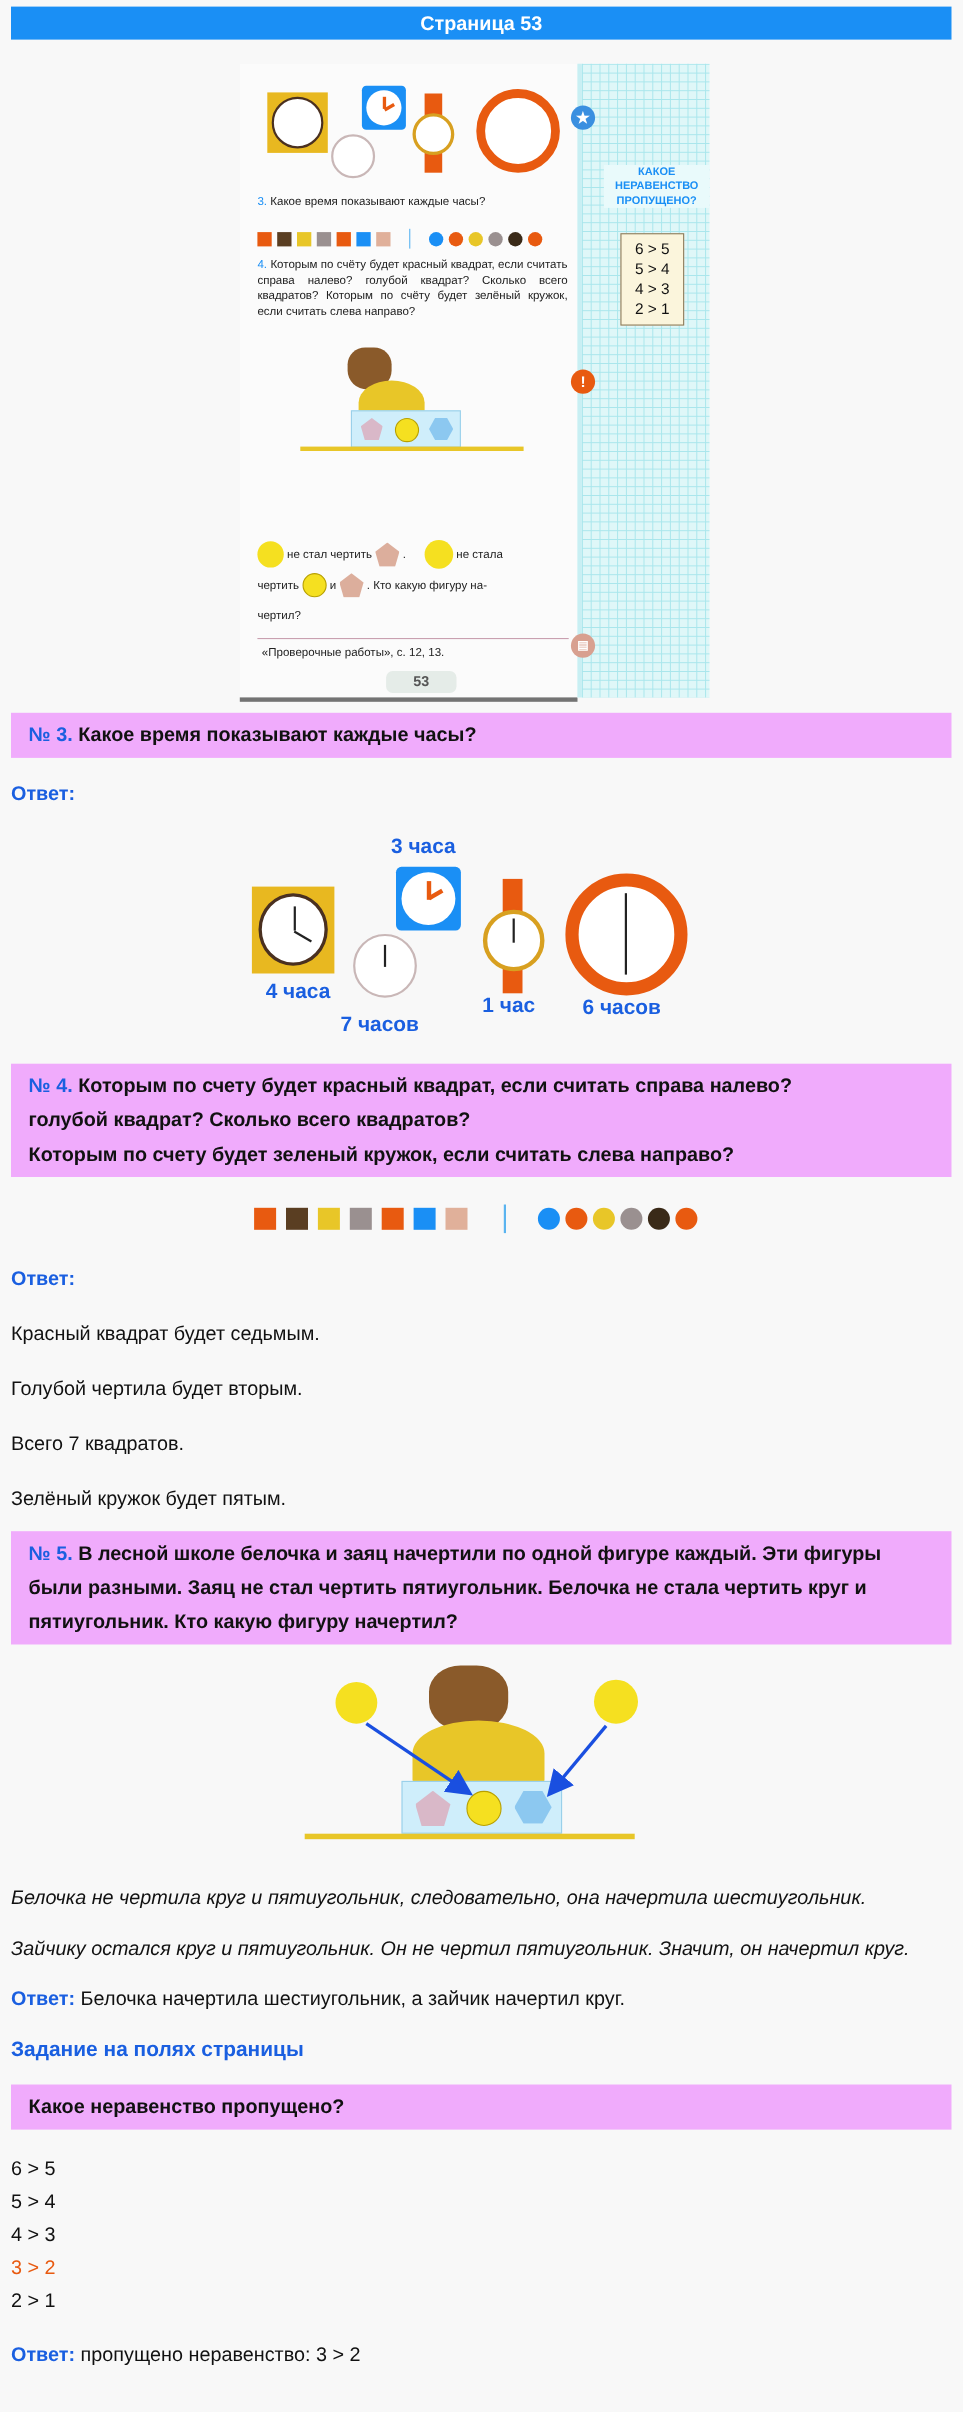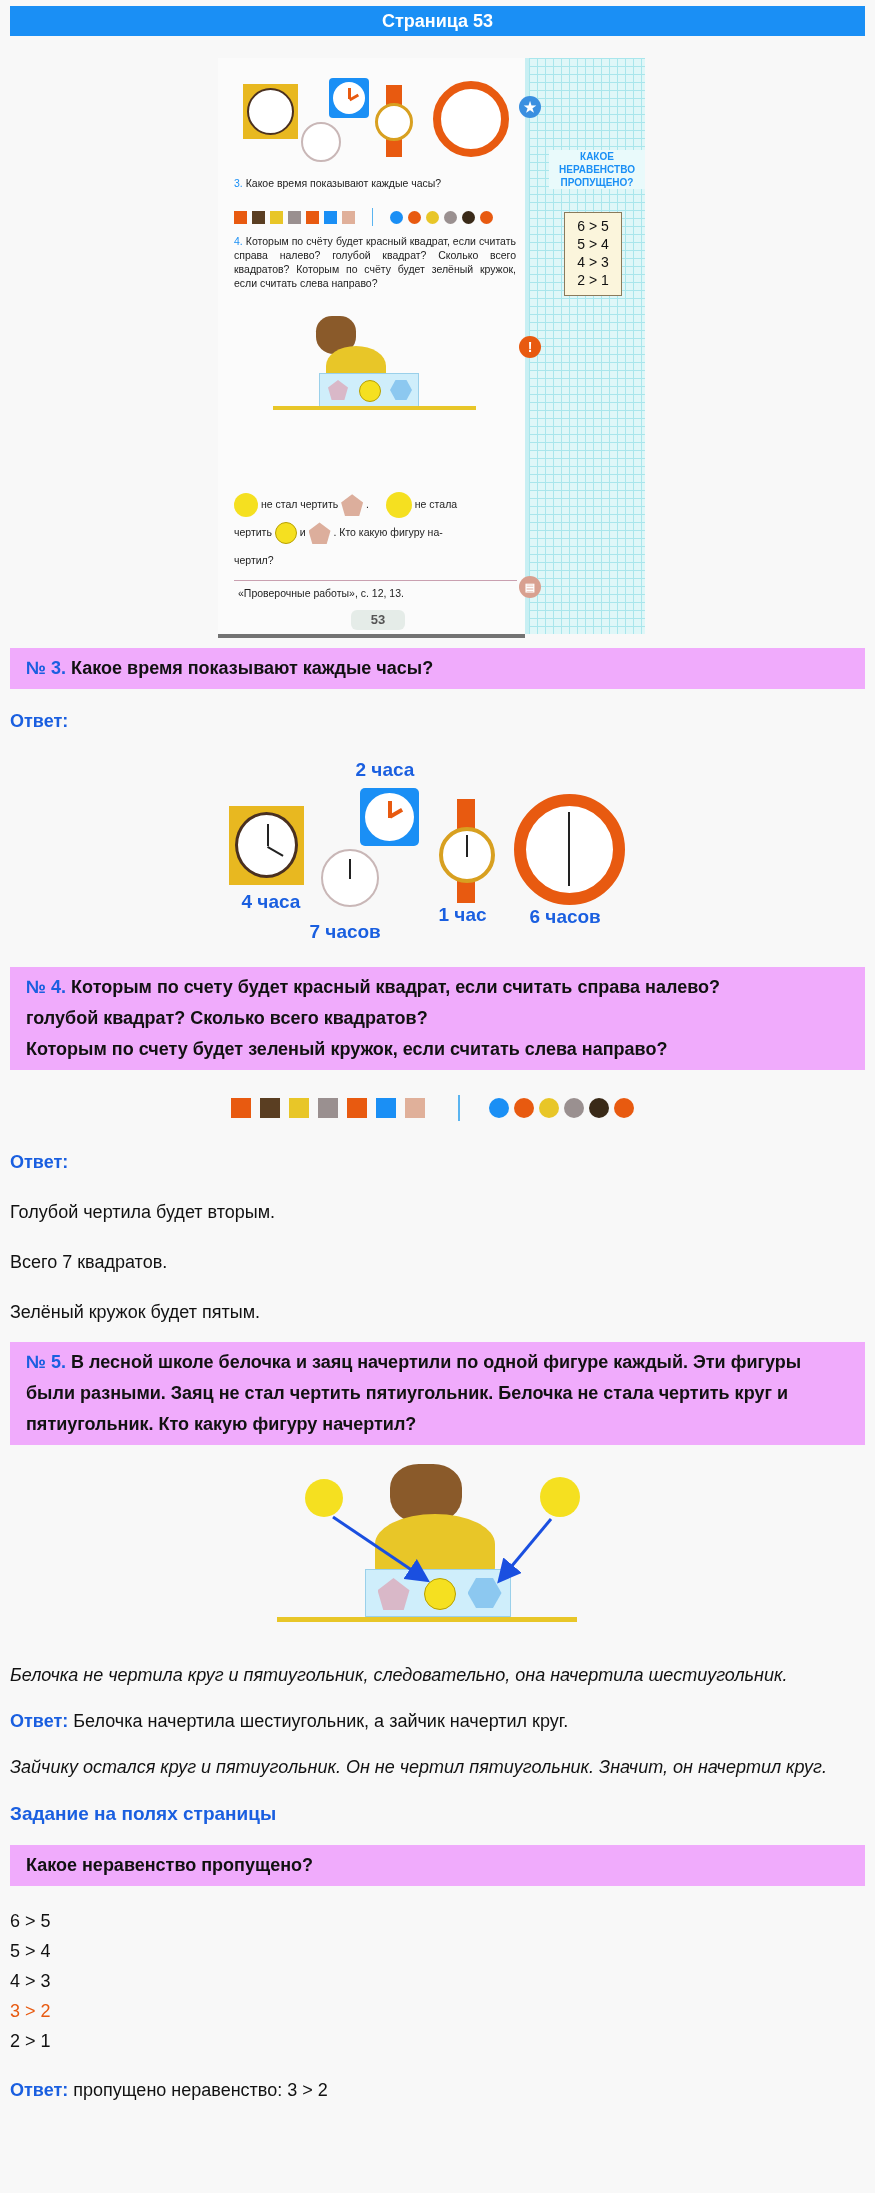--- a/index.html
+++ b/index.html
@@ -53,21 +53,21 @@
     background: #fbf5dc; border: 1px solid #8b7a5a;
     font-size: 14px; line-height: 18px; text-align: center; padding-top: 4px; box-sizing: border-box;
   }
   .tb-circle {
     position: absolute; width: 22px; height: 22px; border-radius: 50%;
     color: #fff; font-weight: bold; font-size: 14px; text-align: center; line-height: 22px;
   }
   .tb-text { position: absolute; font-size: 10.5px; line-height: 14px; color: #222; text-align: justify; }
   .tb-num { color: #1a8ff5; }
   .tb-pagenum {
-    position: absolute; left: 133px; top: 552px; width: 54px; height: 20px;
+    position: absolute; left: 133px; top: 552px; width: 64px; height: 20px;
     background: #e5ece8; border-radius: 6px; text-align: center; font-weight: bold; font-size: 13px; color: #555; line-height: 20px;
   }
   .shape-row { position: absolute; display: flex; align-items: center; gap: 5px; }
   .sq { width: 13px; height: 13px; }
   .ci { width: 13px; height: 13px; border-radius: 50%; }
   .divider-v { width: 1px; height: 18px; background: #5ab4f0; margin: 0 12px; }
 
   
   .clock {
     position: absolute; border-radius: 50%; background: #fff; box-sizing: border-box;
@@ -212,21 +212,21 @@
     </div>
     <div style="position:absolute;left:240px;top:50px;width:18px;height:104px;background:#e85a10;"></div>
     <div class="clock" style="left:222px;top:78px;width:56px;height:56px;border:4px solid #d8a020;">
       <div style="position:absolute;left:23px;top:4px;width:2px;height:22px;background:#222;"></div>
     </div>
     <div class="clock" style="left:297px;top:45px;width:111px;height:111px;border:12px solid #e85a10;">
       <div style="position:absolute;left:42px;top:6px;width:2px;height:74px;background:#222;"></div>
     </div>
     <div class="clock-label" style="left:25px;top:142px;">4 часа</div>
     <div class="clock-label" style="left:93px;top:172px;">7 часов</div>
-    <div class="clock-label" style="left:139px;top:10px;">2 часа</div>
+    <div class="clock-label" style="left:139px;top:10px;">3 часа</div>
     <div class="clock-label" style="left:222px;top:155px;">1 час</div>
     <div class="clock-label" style="left:313px;top:157px;">6 часов</div>
   </div>
 
   <div class="qbox" style="margin-top:18px;">
     <span class="qnum">№ 4.</span>
     <span>Которым по счету будет красный квадрат, если считать справа налево?</span><br>
     <span>голубой квадрат? Сколько всего квадратов?</span><br>
     <span>Которым по счету будет зеленый кружок, если считать слева направо?</span>
   </div>
@@ -244,20 +244,21 @@
     <div class="ci" style="width:20px;height:20px;background:#e85a10;margin-left:-4px;"></div>
     <div class="ci" style="width:20px;height:20px;background:#e8c628;margin-left:-4px;"></div>
     <div class="ci" style="width:20px;height:20px;background:#9a9090;margin-left:-4px;"></div>
     <div class="ci" style="width:20px;height:20px;background:#3a2a18;margin-left:-4px;"></div>
     <div class="ci" style="width:20px;height:20px;background:#e85a10;margin-left:-4px;"></div>
   </div>
 
   <p class="para" style="margin-top:18px;">
     <span class="answer-label">Ответ:</span>
   </p>
+  <p class="para" style="margin-top:18px;">Красный квадрат будет седьмым.</p>
   <p class="para" style="margin-top:18px;">Голубой чертила будет вторым.</p>
   <p class="para" style="margin-top:18px;">Всего 7 квадратов.</p>
   <p class="para" style="margin-top:18px;">Зелёный кружок будет пятым.</p>
 
   <div class="qbox" style="margin-top:14px;">
     <span class="qnum">№ 5.</span>
     <span>В лесной школе белочка и заяц начертили по одной фигуре каждый. Эти фигуры были разными. Заяц не стал чертить пятиугольник. Белочка не стала чертить круг и пятиугольник. Кто какую фигуру начертил?</span>
   </div>
 
   <div class="center-block" style="width:300px;height:170px;margin-top:14px;left:-3px;">
@@ -276,25 +277,25 @@
             <path d="M0,0 L8,4 L0,8 z" fill="#1a4fe0"></path>
           </marker>
         </defs>
       <line x1="48" y1="58" x2="140" y2="120" stroke="#1a4fe0" stroke-width="3" marker-end="url(#ah)"></line>
       <line x1="266" y1="60" x2="216" y2="120" stroke="#1a4fe0" stroke-width="3" marker-end="url(#ah)"></line>
     </svg>
     <div style="position:absolute;left:-8px;top:158px;width:300px;height:5px;background:#e8c628;"></div>
   </div>
 
   <p class="para italic" style="margin-top:30px;">Белочка не чертила круг и пятиугольник, следовательно, она начертила шестиугольник.</p>
+  <p class="para italic" style="margin-top:14px;">Зайчику остался круг и пятиугольник. Он не чертил пятиугольник. Значит, он начертил круг.</p>
   <p class="para" style="margin-top:14px;">
     <span class="answer-label">Ответ:</span>
     <span>Белочка начертила шестиугольник, а зайчик начертил круг.</span>
   </p>
-  <p class="para italic" style="margin-top:14px;">Зайчику остался круг и пятиугольник. Он не чертил пятиугольник. Значит, он начертил круг.</p>
 
   <p class="margin-title" style="margin-top:18px;line-height:26px;">Задание на полях страницы</p>
   <div class="qbox" style="margin-top:18px;">
     <span>Какое неравенство пропущено?</span>
   </div>
 
   <div style="margin-top:20px;">
     <p class="para" style="line-height:30px;">6 &gt; 5</p>
     <p class="para" style="line-height:30px;">5 &gt; 4</p>
     <p class="para" style="line-height:30px;">4 &gt; 3</p>

